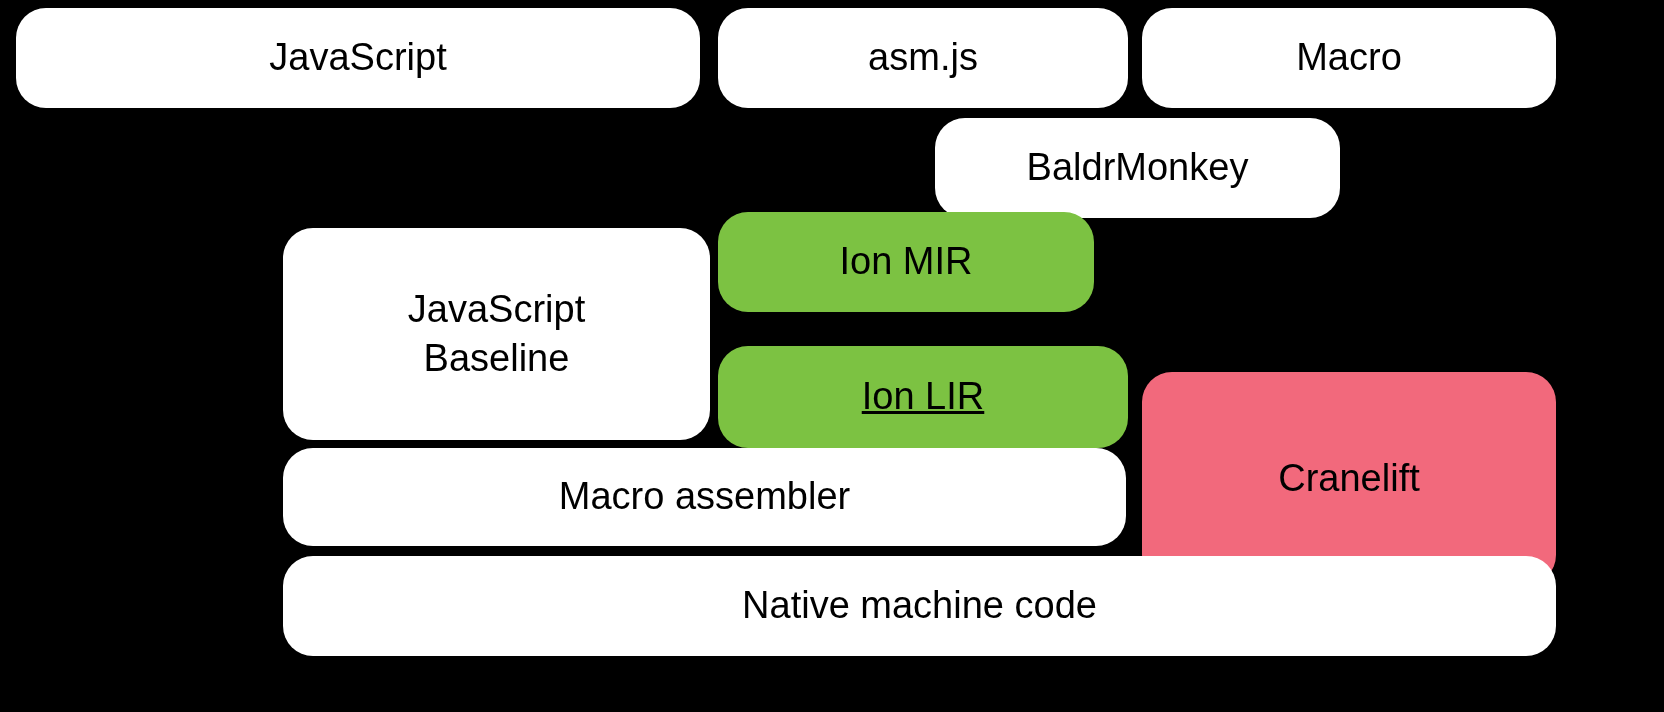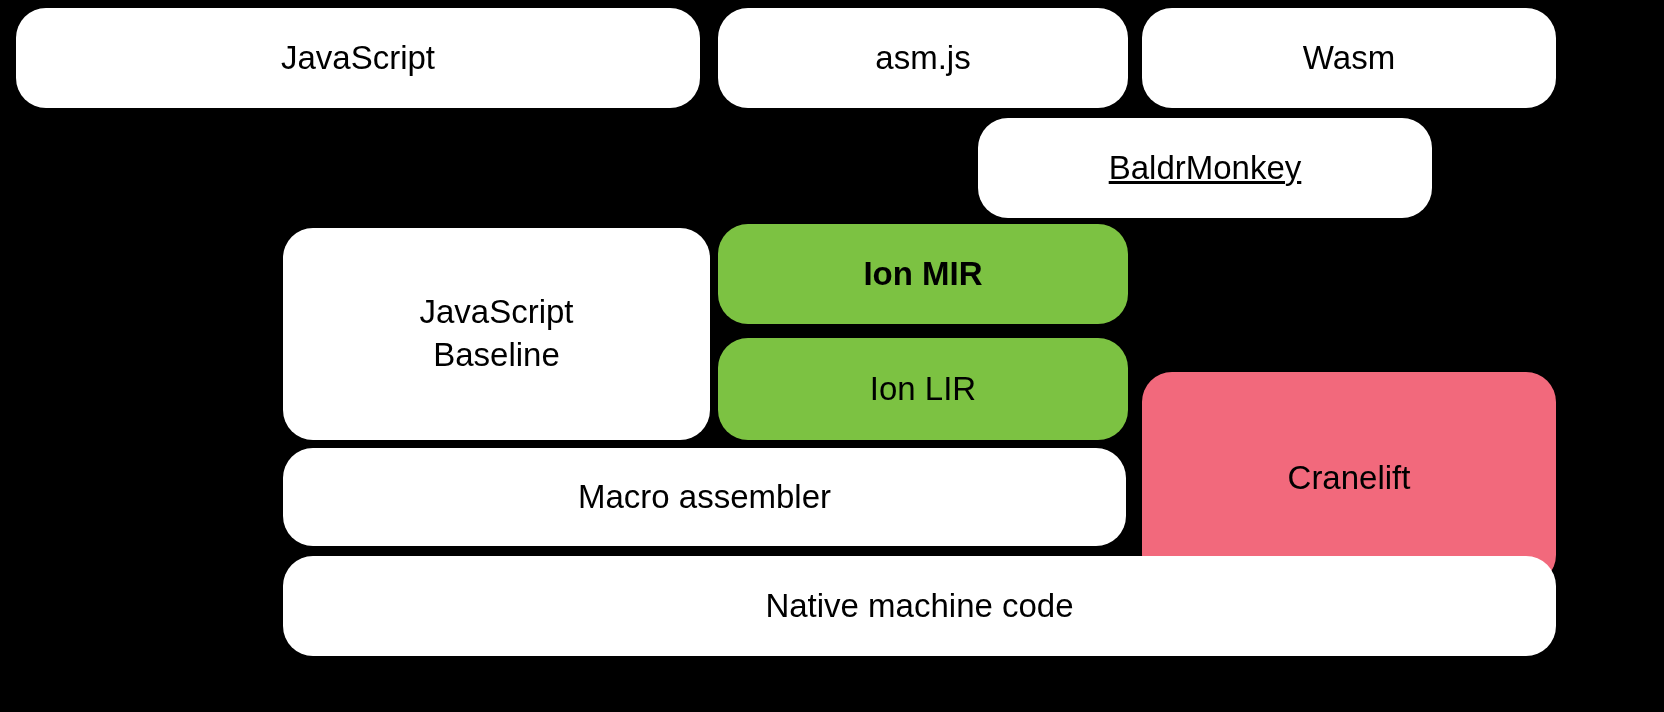--- a/index.html
+++ b/index.html
@@ -15,45 +15,45 @@
     background: var(--background, #000);
     font-family: "Liberation Sans", sans-serif;
     overflow: hidden;
   }
   .node {
     position: absolute;
     display: flex;
     align-items: center;
     justify-content: center;
     border-radius: 30px;
-    font-size: 33px;
+    font-size: 38px;
     line-height: 1.3;
     color: #000;
     text-align: center;
     white-space: pre-line;
     box-sizing: border-box;
   }
   .fill-white { background: var(--white, #ffffff); }
   .fill-gray  { background: var(--gray, #e7e7e7); }
   .fill-green { background: var(--green, #7cc242); }
   .fill-pink  { background: var(--pink, #f2697c); }
 </style>
 </head>
 <body>
 
 <div class="canvas">
 
   <div class="node fill-white" style="left:16px;  top:8px;   width:684px; height:100px;">JavaScript</div>
   <div class="node fill-white" style="left:718px; top:8px;   width:410px; height:100px;">asm.js</div>
-  <div class="node fill-white" style="left:1142px;top:8px;   width:414px; height:100px;">Wasm</div>
+  <div class="node fill-white" style="left:1142px;top:8px;   width:414px; height:100px;">Macro</div>
 
-  <div class="node fill-white" style="left:978px; top:118px; width:454px; height:100px;text-decoration:underline;">BaldrMonkey</div>
+  <div class="node fill-white" style="left:935px; top:118px; width:405px; height:100px;">BaldrMonkey</div>
 
   <div class="node fill-white" style="left:283px; top:228px; width:427px; height:212px;">JavaScript
 Baseline</div>
-  <div class="node fill-green" style="left:718px; top:224px; width:410px; height:100px;font-weight:bold;">Ion MIR</div>
-  <div class="node fill-green" style="left:718px; top:338px; width:410px; height:102px;">Ion LIR</div>
+  <div class="node fill-green" style="left:718px; top:212px; width:376px; height:100px;">Ion MIR</div>
+  <div class="node fill-green" style="left:718px; top:346px; width:410px; height:102px;text-decoration:underline;">Ion LIR</div>
   <div class="node fill-pink" style="left:1142px;top:333px; width:414px; height:213px;margin-top:39px;">Cranelift</div>
   <div class="node fill-white" style="left:283px; top:556px; width:1273px; height:100px;">Native machine code</div>
 
   <div class="node fill-white" style="left:283px; top:448px; width:843px; height:98px;">Macro assembler</div>
 
 </div>
 
 </body></html>

